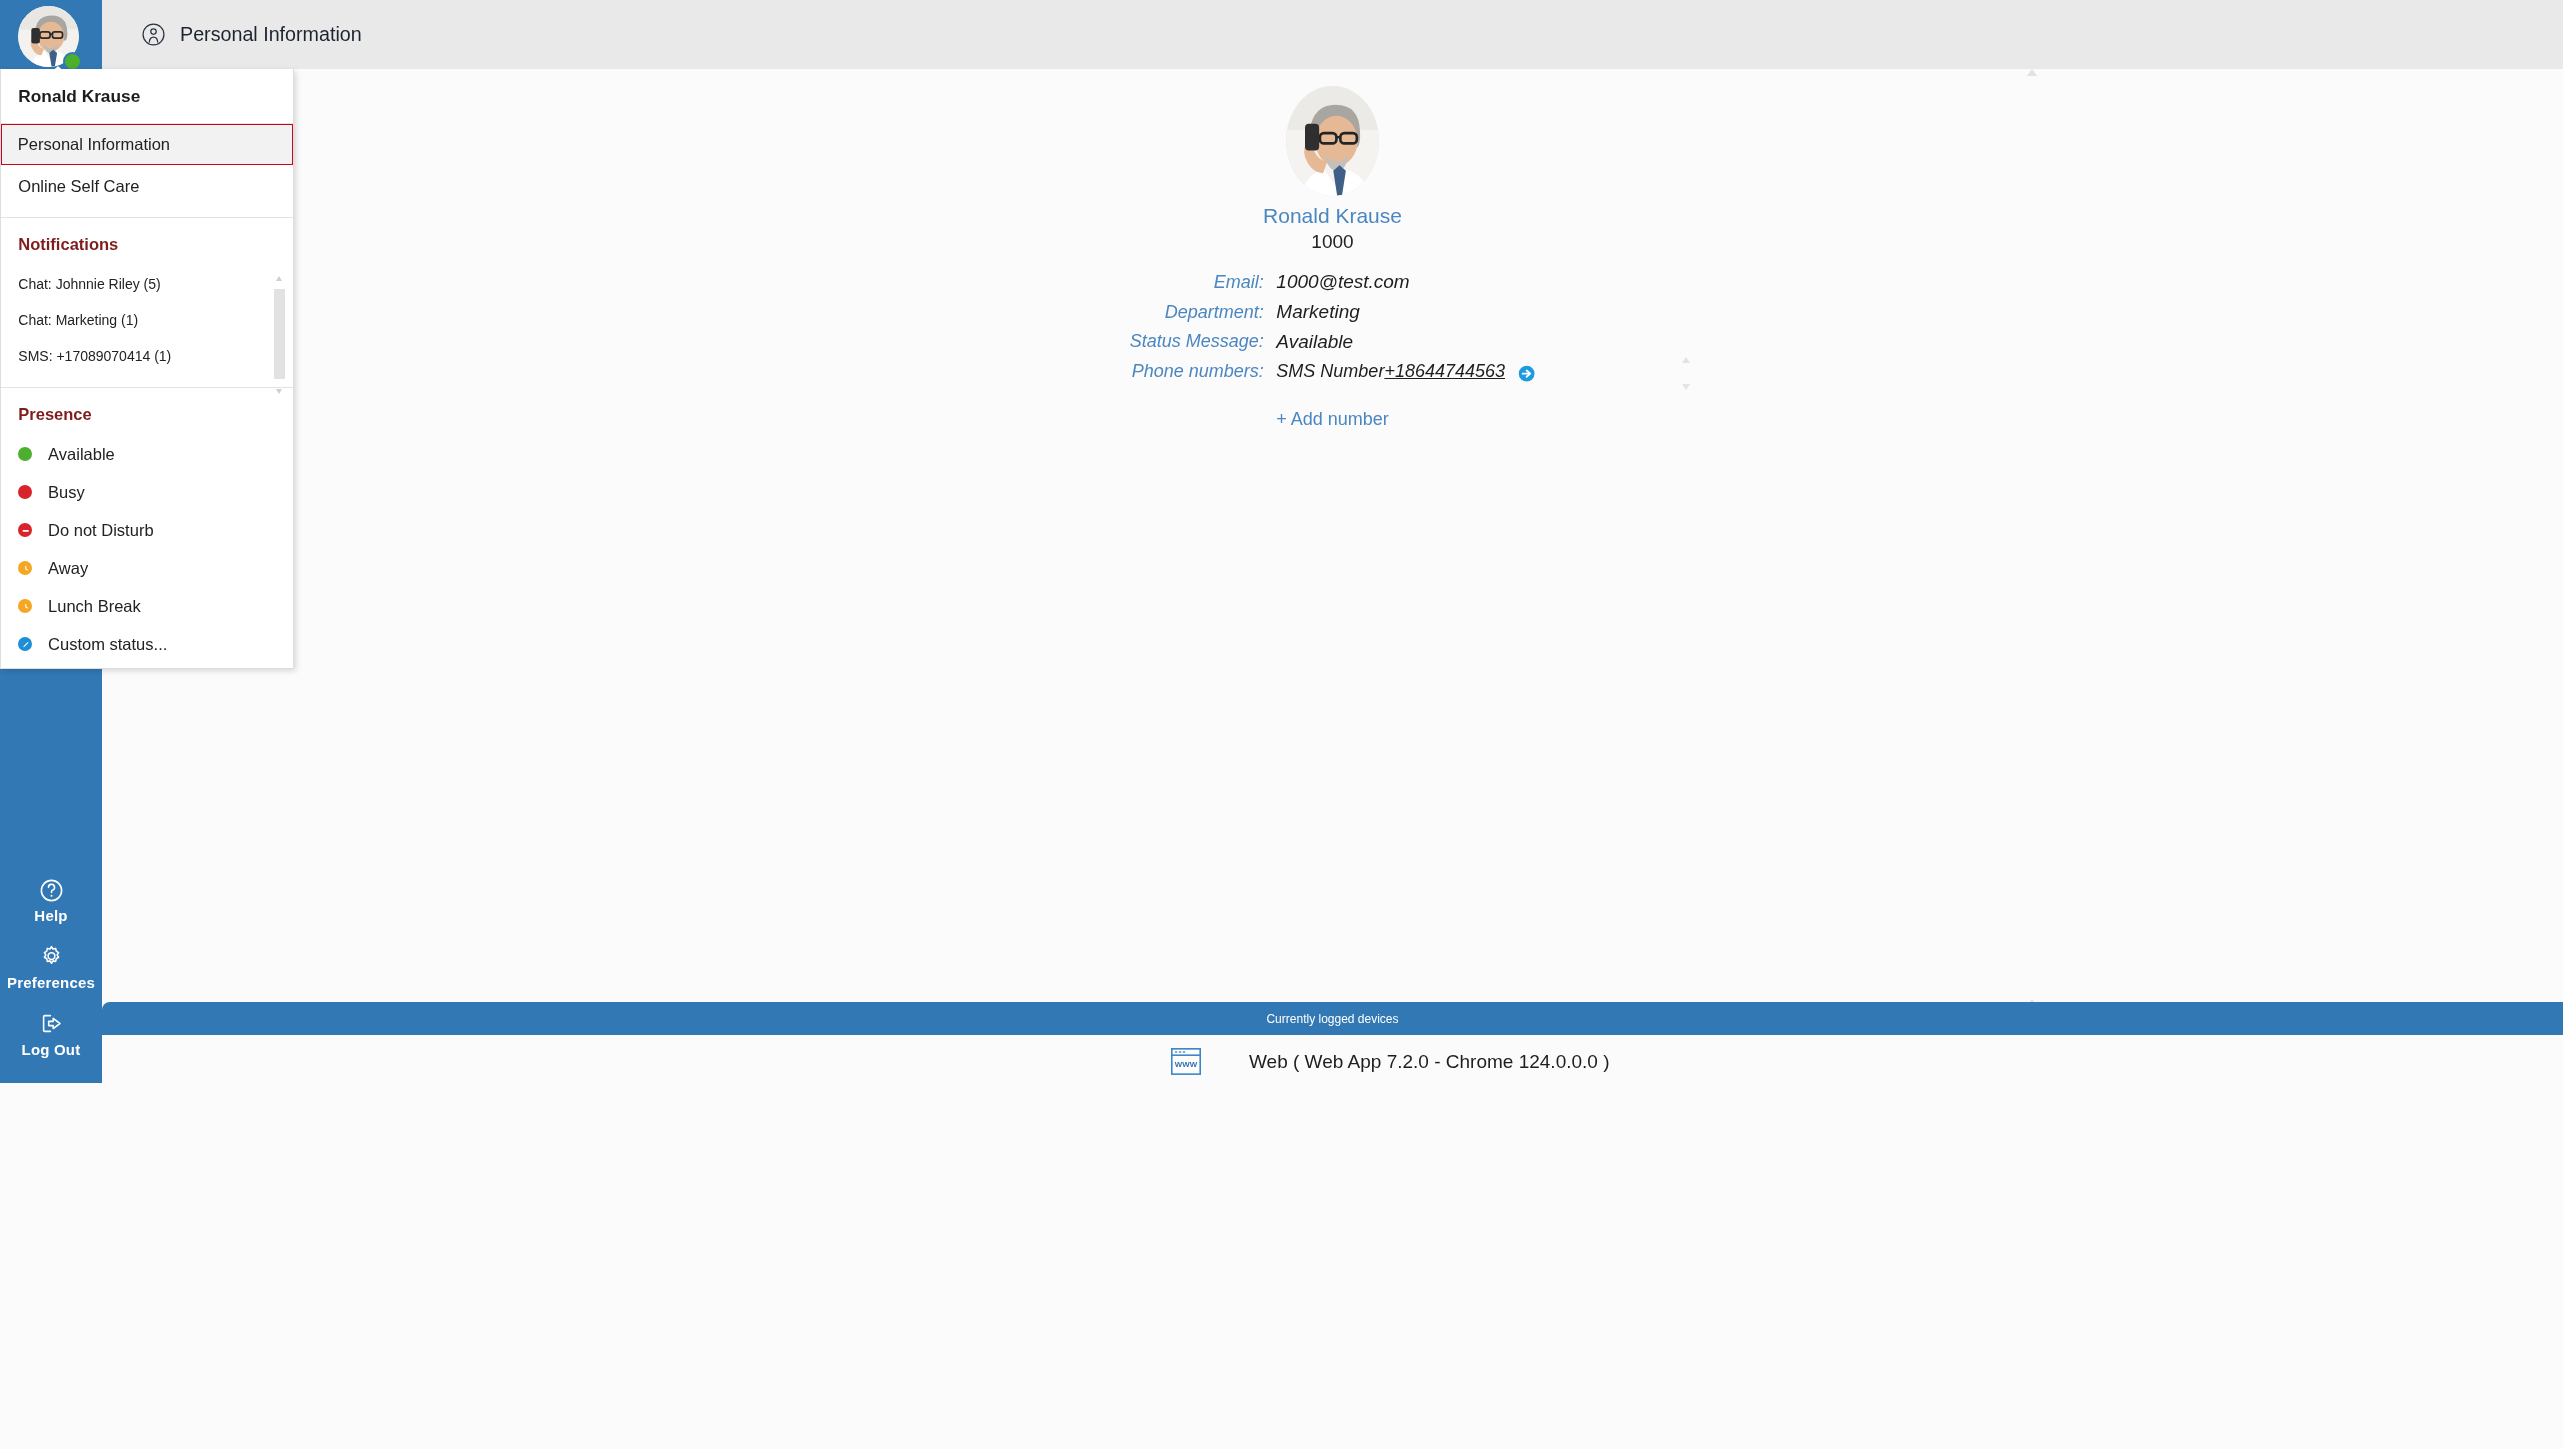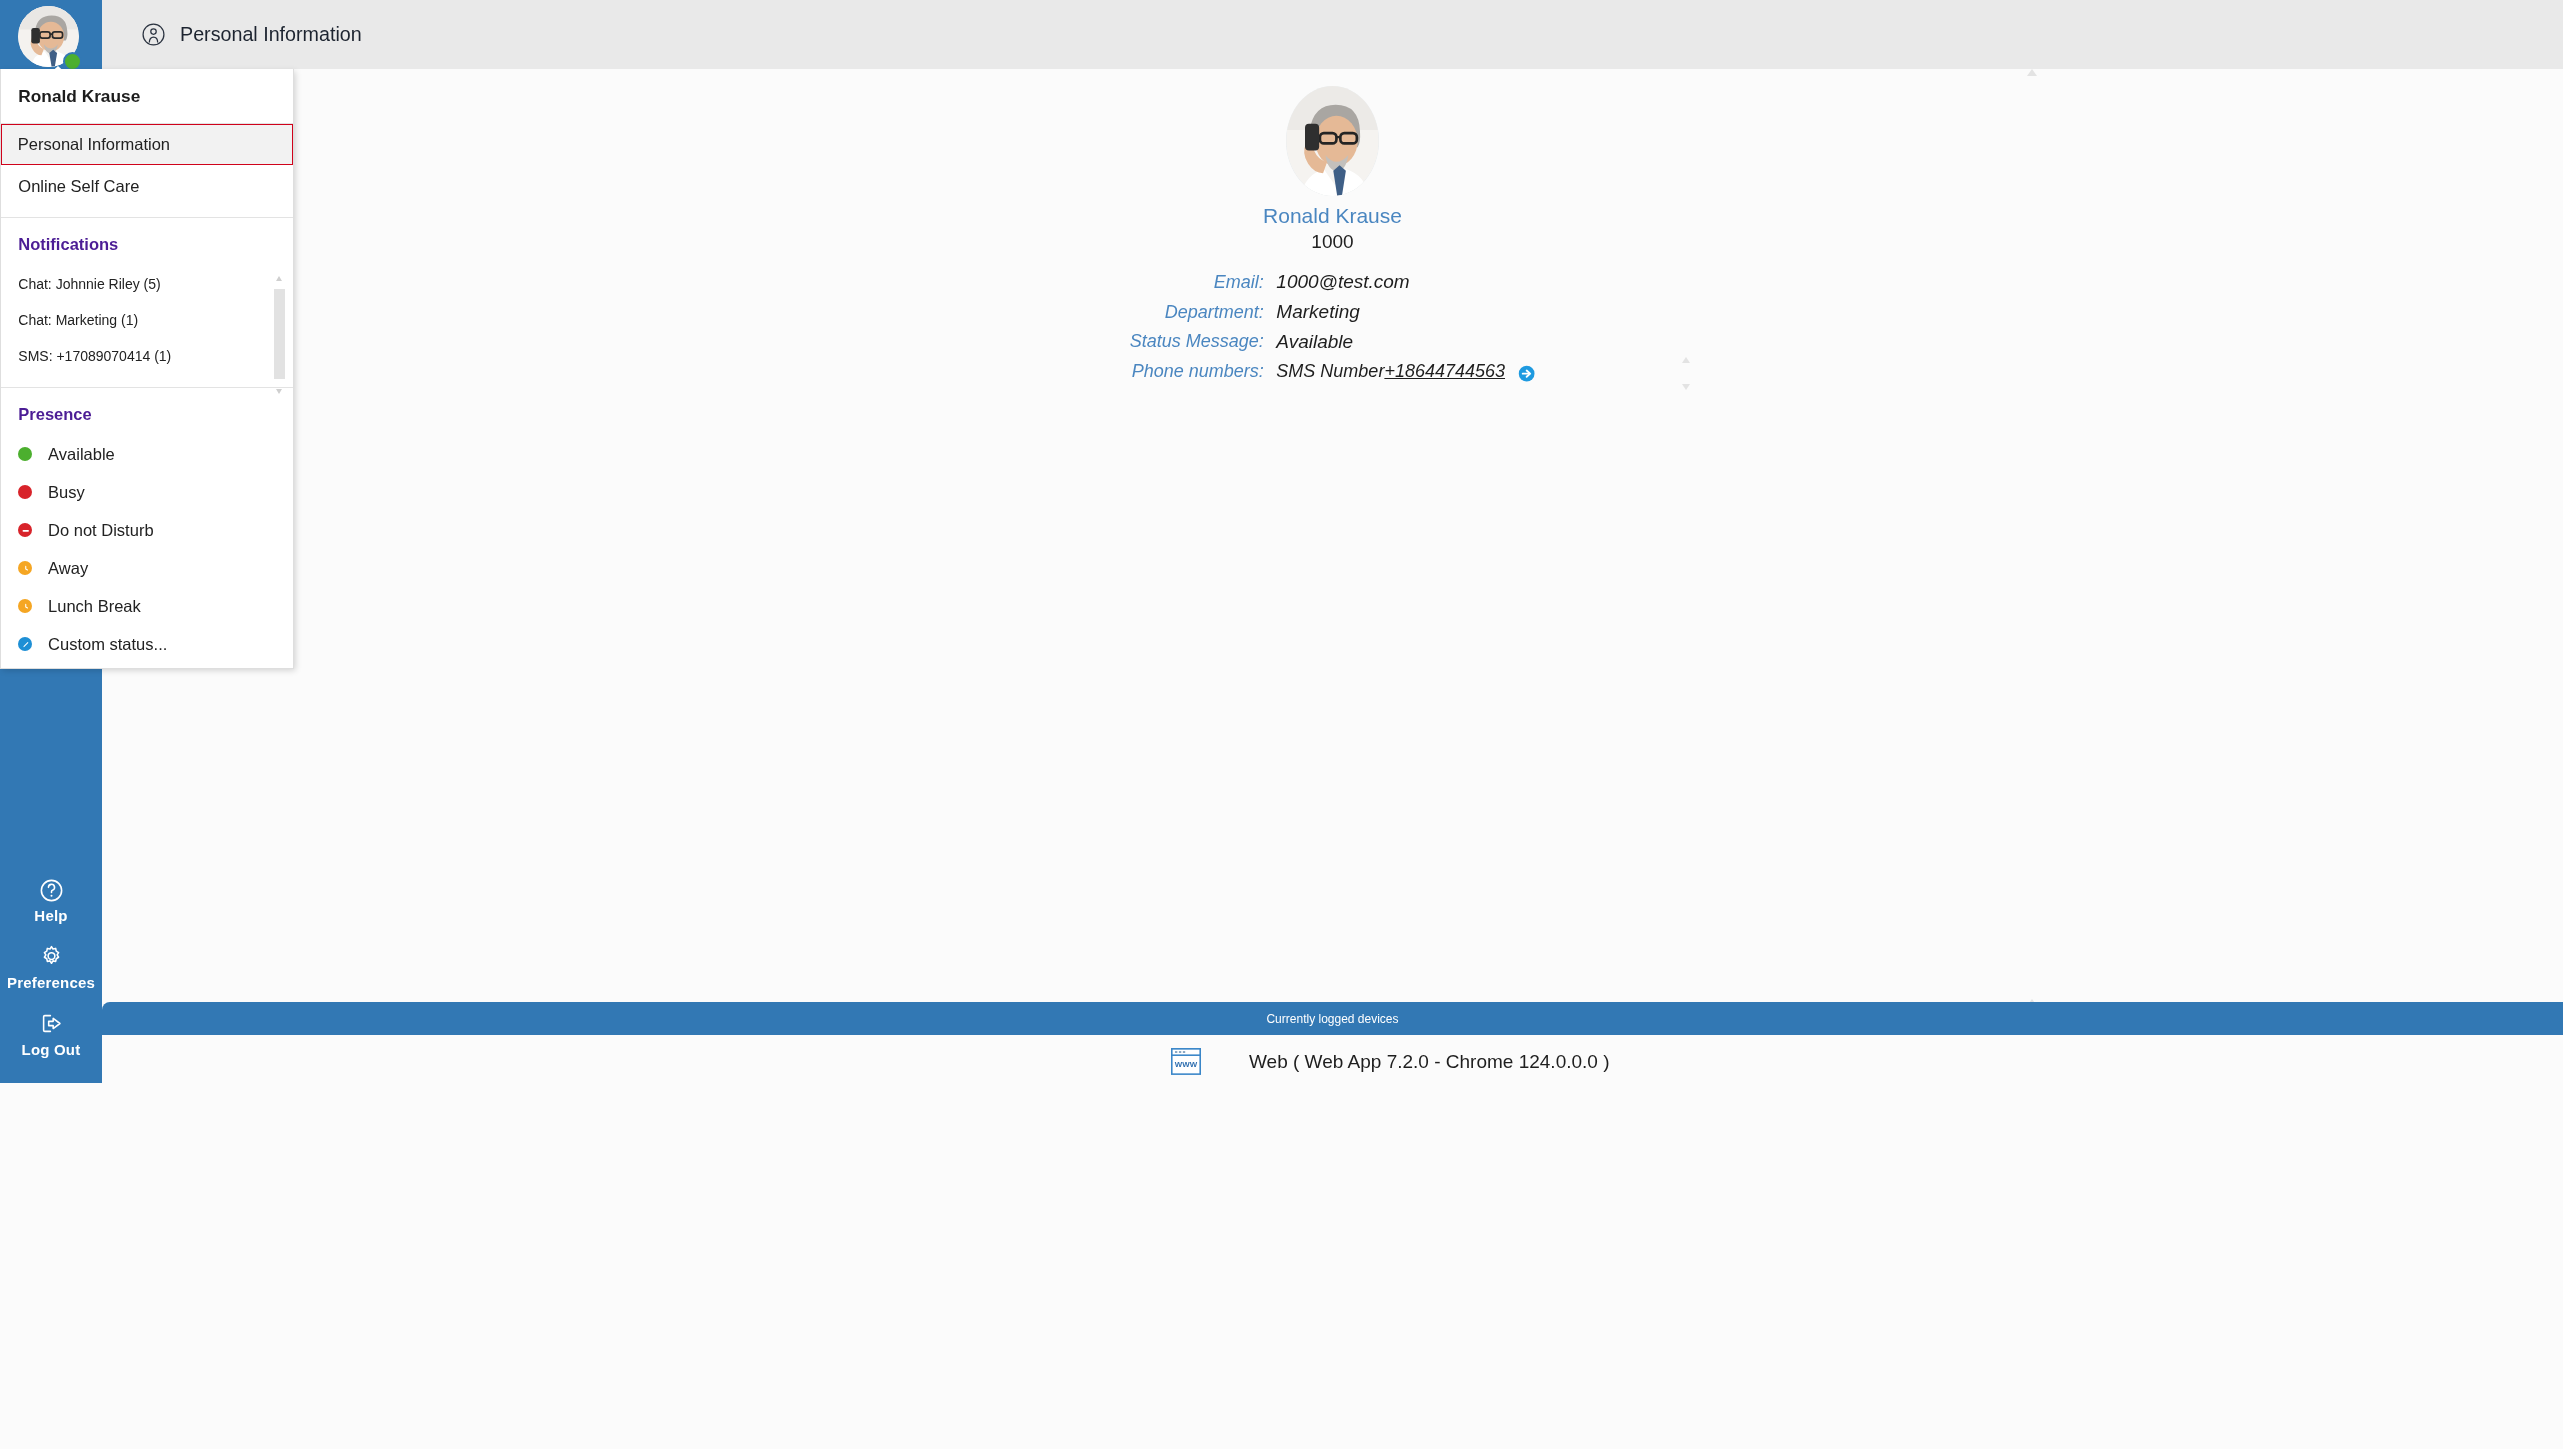--- a/index.html
+++ b/index.html
@@ -86,21 +86,21 @@
   .dd-item {
     font-size: 16.5px; color: #222; padding: 11.8px 17.3px;
     cursor: pointer;
   }
   .dd-item.selected {
     background: #f2f2f2;
     border: 1.6px solid #d0021b;
     padding: 10.2px 15.8px;
   }
   .dd-section-title {
-    font-size: 16.5px; font-weight: bold; color: #4c1d95;
+    font-size: 16.5px; font-weight: bold; color: #7f1d1d;
     padding: 17.3px 17.3px 11px 17.3px;
   }
   .dd-scrollzone {
     position: relative; padding-bottom: 12.6px;
   }
   .dd-notif {
     font-size: 14px; color: #222; padding: 10.2px 17.3px; cursor: pointer;
   }
   .dd-scrollbar {
     position: absolute; right: 7.9px; top: 6.3px;
@@ -421,20 +421,21 @@
                 <circle cx="11" cy="11" r="10" fill="#1e9ae0"></circle>
                 <path d="M6 11h8" stroke="#ffffff" stroke-width="2.4" stroke-linecap="round"></path>
                 <path d="M11 7l4.5 4-4.5 4" fill="none" stroke="#ffffff" stroke-width="2.4" stroke-linecap="round" stroke-linejoin="round"></path>
               </svg>
             </span>
           </td>
         </tr>
       </tbody>
         </table>
 
+      <div class="add-number">+ Add number</div>
     </div>
 
     <div class="mini-scroll">
       <div class="ar-up"></div>
       <div class="ar-dn"></div>
     </div>
   </div>
 
   <div class="page-scroll-top"></div>
   <div class="page-scroll-bot"></div>

